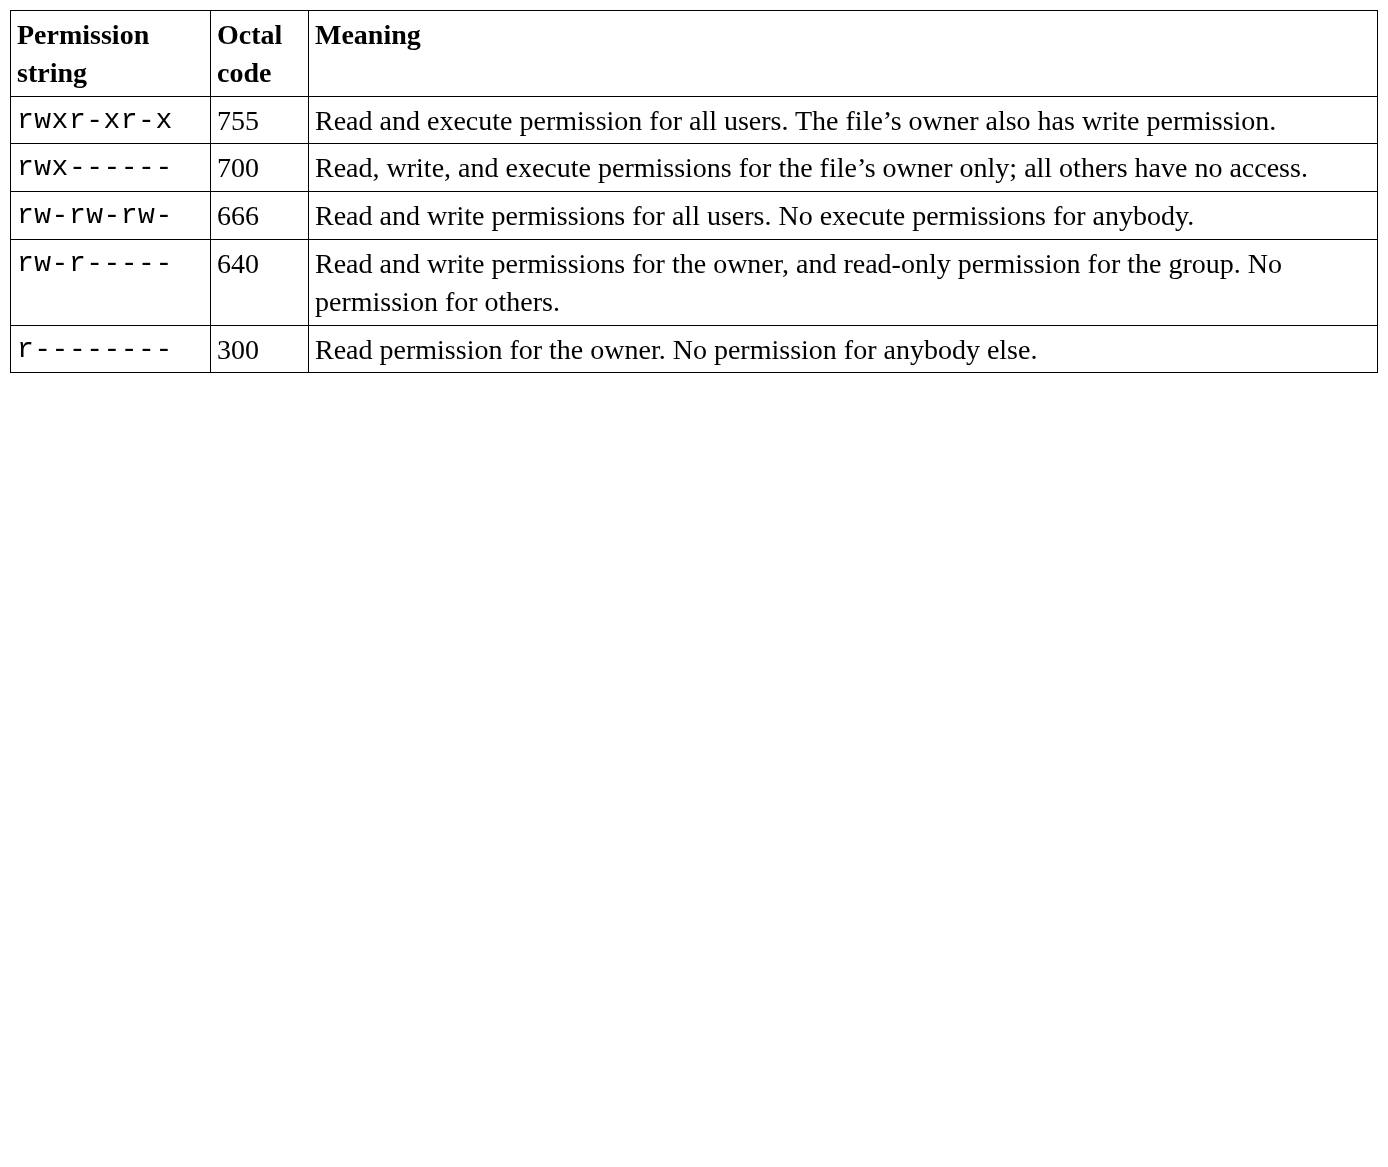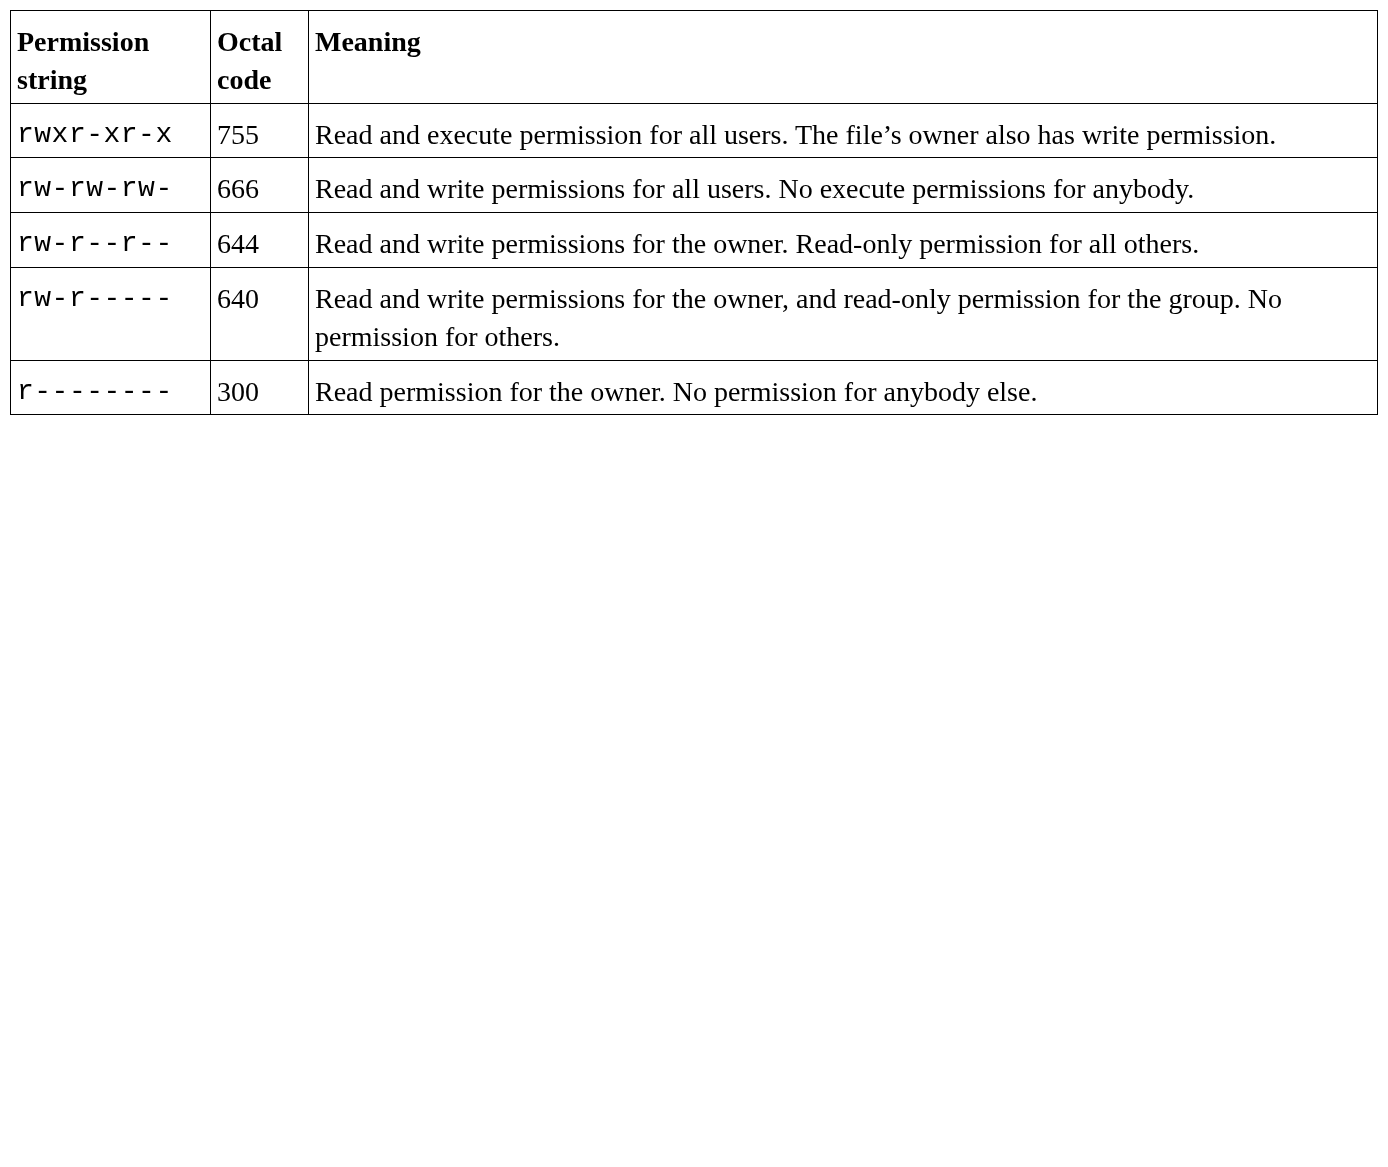--- a/index.html
+++ b/index.html
@@ -12,21 +12,21 @@
     }
     table {
       border-collapse: collapse;
       width: 100%;
       table-layout: fixed;
     }
     th, td {
       border: 1px solid #000;
       text-align: left;
       vertical-align: top;
-      padding: 12px 6px 4px 6px;
+      padding: 5px 6px 4px 6px;
       line-height: 1.35;
     }
     th {
       font-weight: bold;
     }
     col.col-perm { width: 200px; }
     col.col-octal { width: 98px; }
     col.col-meaning { width: auto; }
     td.mono {
       font-family: 'Courier New', Courier, monospace;
@@ -50,28 +50,28 @@
       <th>Meaning</th>
     </tr>
   </thead>
   <tbody>
     <tr>
       <td class="mono">rwxr-xr-x</td>
       <td>755</td>
       <td>Read and execute permission for all users. The file’s owner also has write permission.</td>
     </tr>
     <tr>
+      <td class="mono">rwx------</td>
+      <td>700</td>
+      <td>Read, write, and execute permissions for the file’s owner only; all others have no access.</td>
+    </tr>
+    <tr>
       <td class="mono">rw-rw-rw-</td>
       <td>666</td>
       <td>Read and write permissions for all users. No execute permissions for anybody.</td>
-    </tr>
-    <tr>
-      <td class="mono">rw-r--r--</td>
-      <td>644</td>
-      <td>Read and write permissions for the owner. Read-only permission for all others.</td>
     </tr>
     <tr>
       <td class="mono">rw-r-----</td>
       <td>640</td>
       <td>Read and write permissions for the owner, and read-only permission for the group. No permission for others.</td>
     </tr>
     <tr>
       <td class="mono">r--------</td>
       <td>300</td>
       <td>Read permission for the owner. No permission for anybody else.</td>

